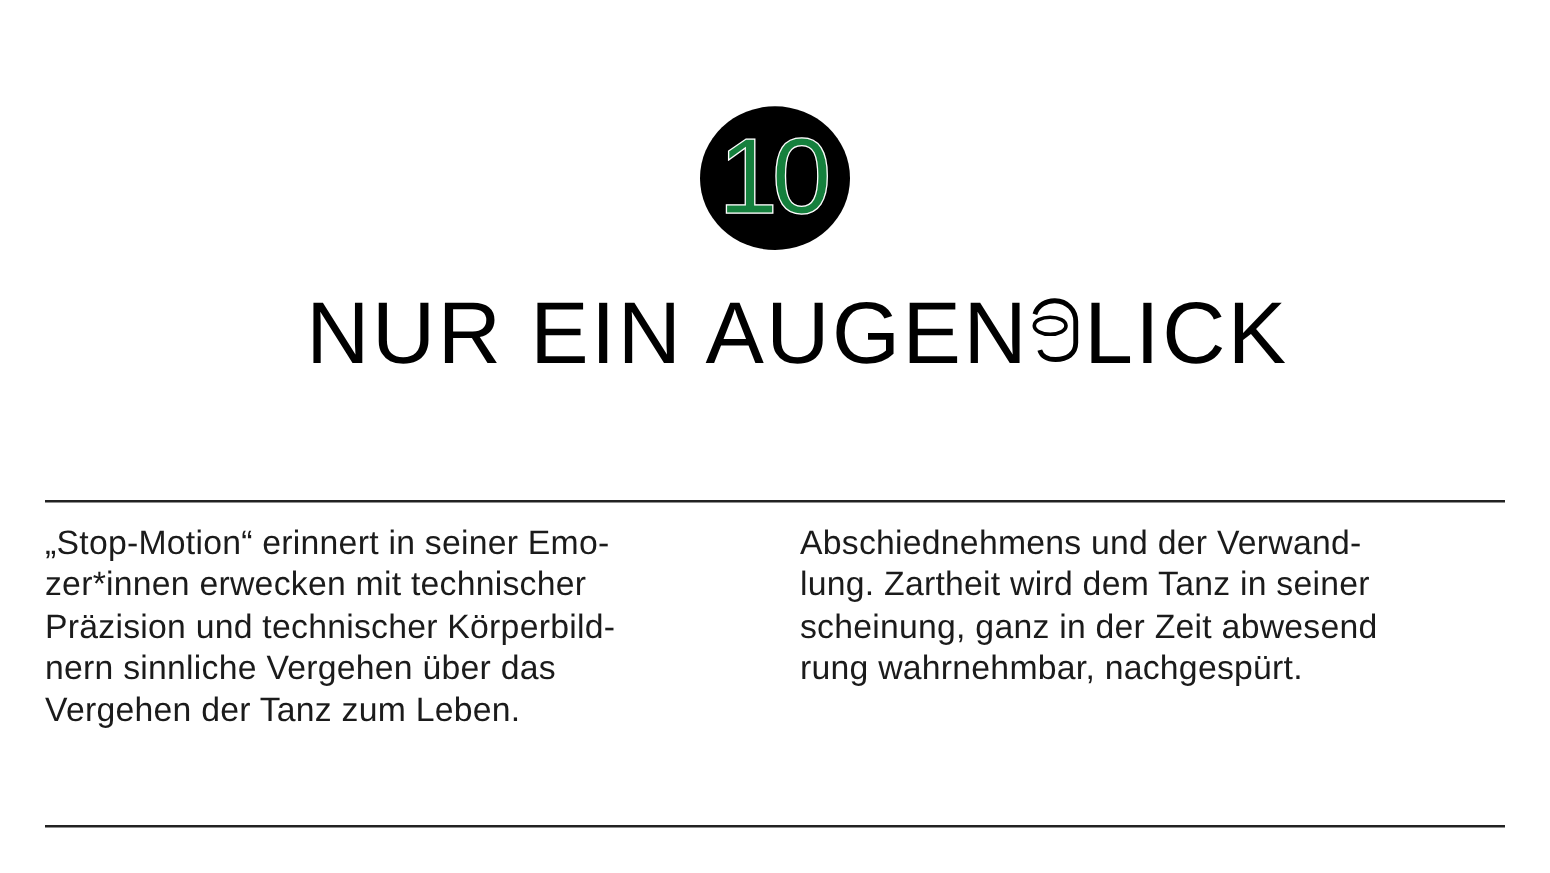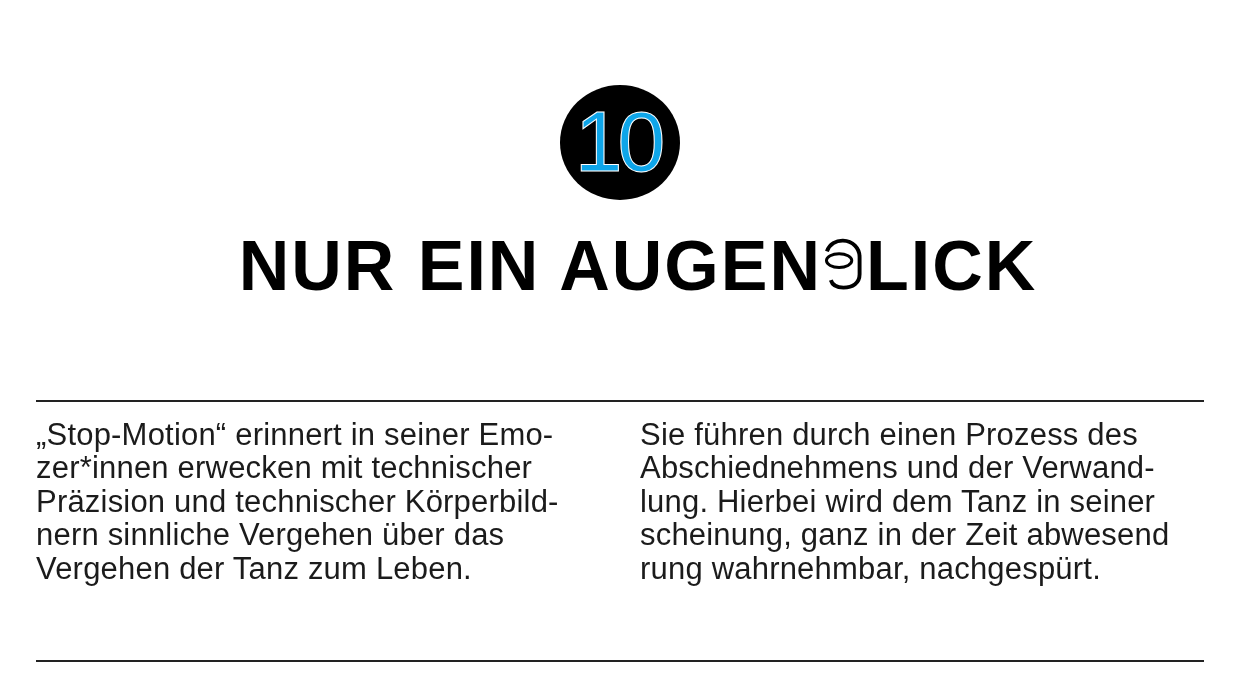--- a/index.html
+++ b/index.html
@@ -24,21 +24,21 @@
     top: 85px;
     width: 120px;
     height: 115px;
     border-radius: 50%;
     background: #000000;
     display: flex;
     align-items: center;
     justify-content: center;
   }
   .badge-number {
-    color: #0ea5e9;
+    color: #15803d;
     font-size: 86px;
     line-height: 1;
     letter-spacing: -5px;
     padding-right: 5px;
     -webkit-text-stroke: 1px #ffffff;
     transform: translateY(-2px);
   }
 
   
   .title {
@@ -69,21 +69,21 @@
     height: 1.5px;
     background: #222222;
   }
   .rule-top { top: 400px; }
   .rule-bottom { top: 660px; }
 
   
   .col {
     position: absolute;
     top: 418px;
-    font-size: 31px;
+    font-size: 27px;
     line-height: 33.4px;
     letter-spacing: 0.2px;
     color: #1b1b1b;
   }
   .col-left  { left: 36px;  width: 560px; }
   .col-right { left: 640px; width: 564px; }
   .text-line {
     white-space: nowrap;
     height: 33.4px;
   }
@@ -98,40 +98,39 @@
 </style>
 </head>
 <body>
 
 <div id="page">
 
   <div class="badge">
     <span class="badge-number">10</span>
   </div>
 
-  <h1 class="title" style="margin:0; font-weight:700;padding-left:36px;">
+  <h1 class="title" style="margin:0; font-weight:400;padding-left:36px;">
     <span>NUR EIN AUGEN</span><span class="b-glyph-wrap"><svg viewBox="0 0 40 52" width="39" height="52" aria-hidden="true">
           <path d="M 3 13 C 5.5 5.5 12.5 1.8 19.5 2 C 29.5 2.3 36.5 9.5 36.5 19 L 36.5 36.5 C 36.5 45.5 29.5 50.2 20 50.2 C 13.5 50.2 8.5 47.5 7 42.5" fill="none" stroke="#000000" stroke-width="4"></path>
           <ellipse cx="15.5" cy="22.5" rx="13" ry="7" fill="none" stroke="#000000" stroke-width="3"></ellipse>
         </svg><span class="sr">B</span></span><span>LICK</span>
   </h1>
 
   <div class="rule rule-top"></div>
 
   <div class="col col-left">
     <div class="text-line">„Stop-Motion“ erinnert in seiner Emo-</div>
     <div class="text-line">zer*innen erwecken mit technischer</div>
     <div class="text-line">Präzision und technischer Körperbild-</div>
     <div class="text-line">nern sinnliche Vergehen über das</div>
     <div class="text-line">Vergehen der Tanz zum Leben.</div>
   </div>
 
   <div class="col col-right">
-    <div class="text-line">Sie führen durch einen Prozess des</div>
     <div class="text-line">Abschiednehmens und der Verwand-</div>
-    <div class="text-line">lung. Hierbei wird dem Tanz in seiner</div>
+    <div class="text-line">lung. Zartheit wird dem Tanz in seiner</div>
     <div class="text-line">scheinung, ganz in der Zeit abwesend</div>
     <div class="text-line">rung wahrnehmbar, nachgespürt.</div>
   </div>
 
   <div class="rule rule-bottom"></div>
 
 </div>
 
 </body></html>

